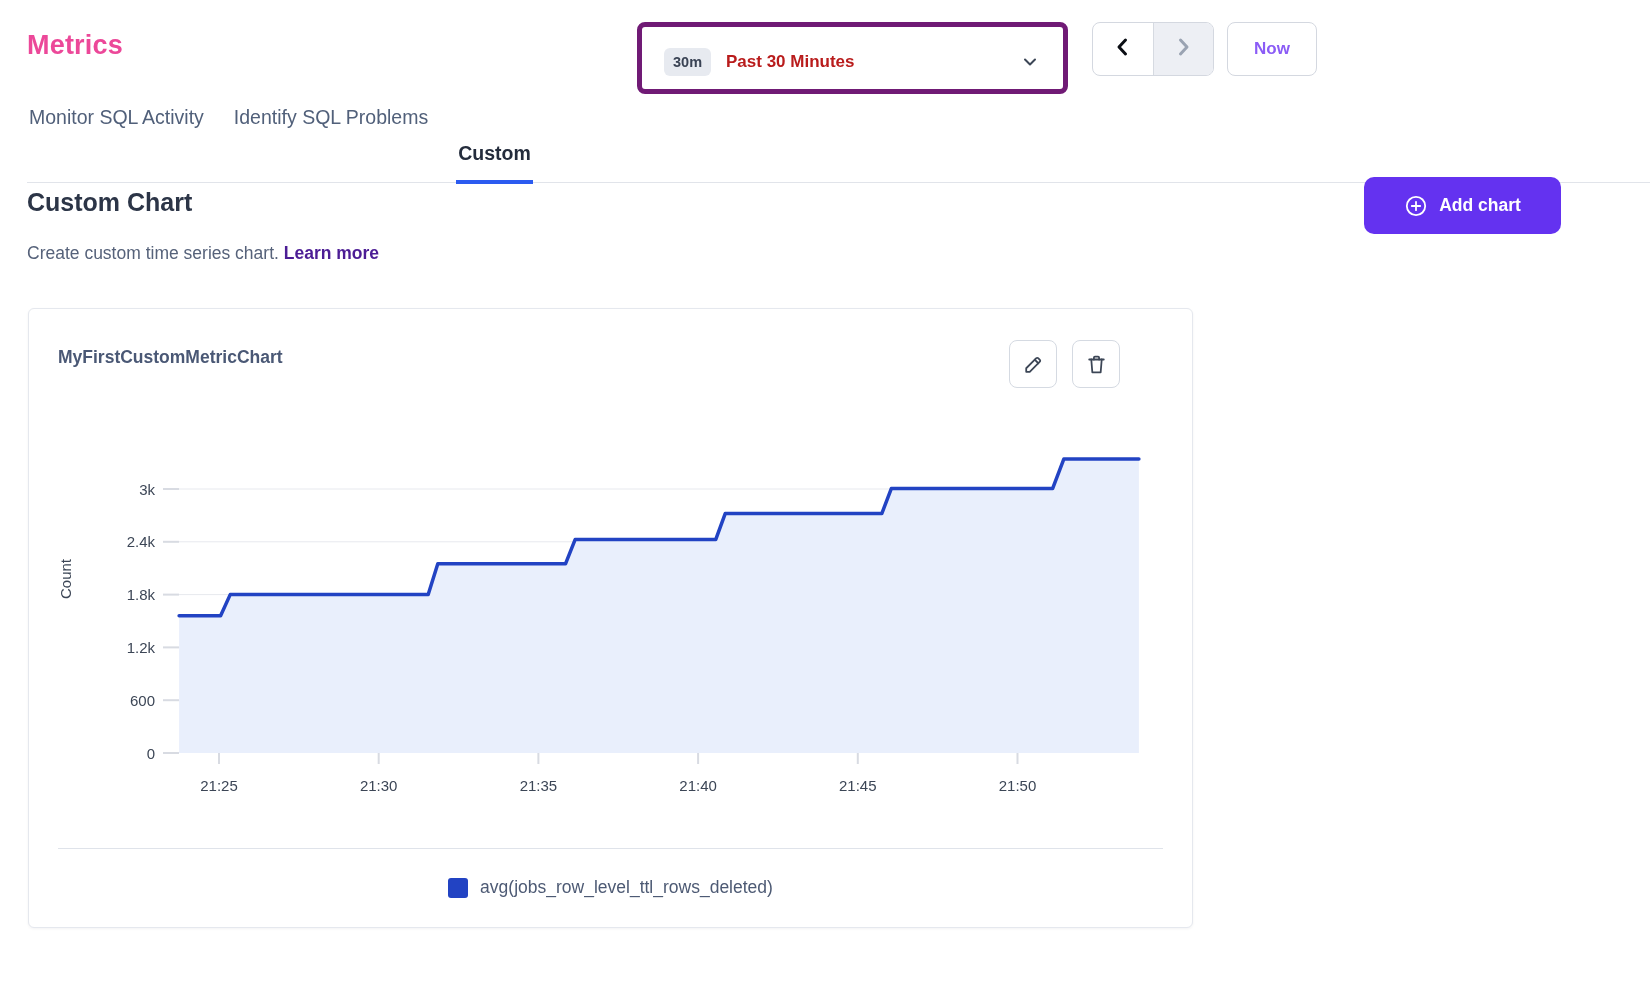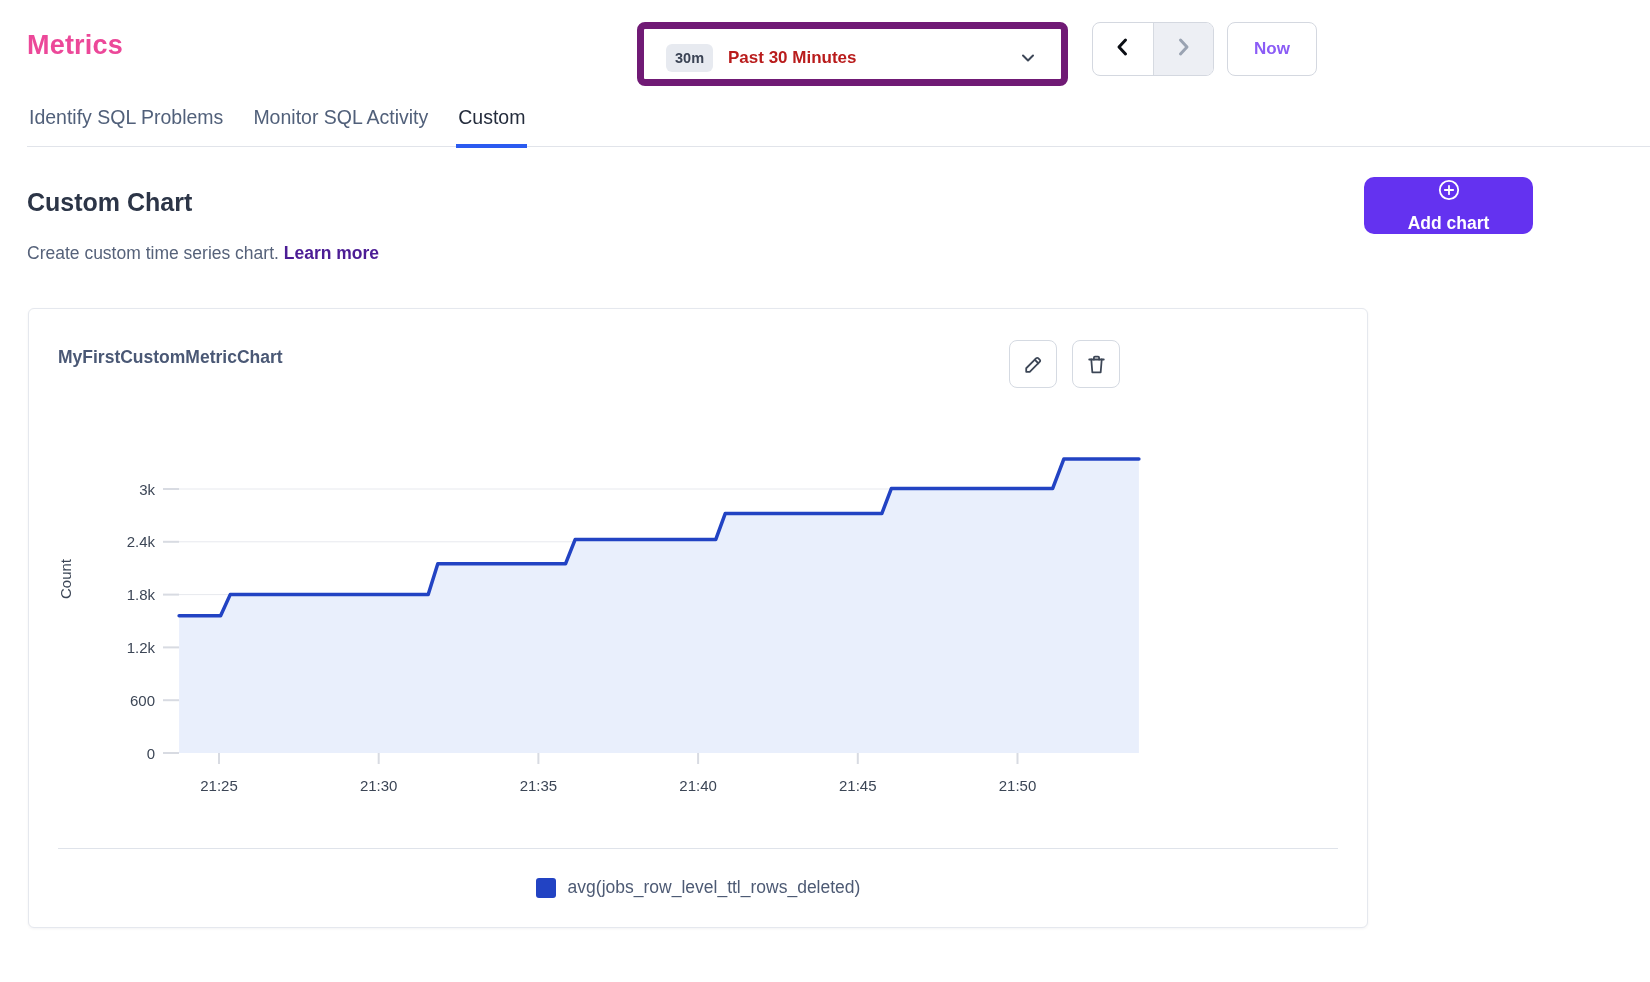--- a/index.html
+++ b/index.html
@@ -3,55 +3,55 @@
 <meta charset="utf-8">
 <style>
   * { margin:0; padding:0; box-sizing:border-box; }
   html,body { width:1650px; height:982px; background:#ffffff; overflow:hidden;
     font-family:"Liberation Sans", sans-serif; -webkit-font-smoothing:antialiased; }
   .abs { position:absolute; }
 
   
   .page-title { left:27px; top:30px; font-size:27px; font-weight:700; color:#ec4899; letter-spacing:.2px;text-align:center; }
 
-  .time-dropdown { left:637px; top:22px; width:431px; height:64px; background:#fff;
-    border:7px solid #701a75; border-radius:8px; display:flex; align-items:center;
+  .time-dropdown { left:637px; top:22px; width:431px; height:72px; background:#fff;
+    border:5px solid #701a75; border-radius:8px; display:flex; align-items:center;
     padding:7px 24px 0 22px; cursor:pointer; }
   .range-badge { background:#e7eaf0; border-radius:6px; padding:6px 9px; font-size:14.5px;
     font-weight:700; color:#3a4354; }
   .range-label { margin-left:15px; font-size:17px; font-weight:600; color:#b91c1c; }
   .caret { margin-left:auto; display:flex; }
 
   .arrow-group { left:1092px; top:22px; width:122px; height:54px; border:1px solid #d4d8e0;
     border-radius:8px; display:flex; overflow:hidden; background:#fff; }
   .arrow-cell { width:61px; height:100%; display:flex; align-items:center; justify-content:center; cursor:pointer; }
   .arrow-cell.disabled { background:#edeff4; border-left:1px solid #d6dae1; cursor:default; }
 
   .now-button { left:1227px; top:22px; width:90px; height:54px; border:1px solid #d4d8e0;
     border-radius:8px; background:#fff; display:flex; align-items:center; justify-content:center;
     font-size:17px; font-weight:600; color:#8b5cf6; cursor:pointer; }
 
   
   .tabs { left:27px; top:106px; right:0; border-bottom:1px solid #e1e4ea; display:flex; gap:26px; }
   .tab { font-size:19.5px; color:#51607a; padding:0 2px 15px 2px; cursor:pointer;
     border-bottom:4px solid transparent; margin-bottom:-2px; }
-  .tab.active { color:#242c3c; border-bottom-color:#2b5bf0; font-weight:400; }
+  .tab.active { color:#242c3c; border-bottom-color:#2b5bf0; font-weight:700;margin-top:36px; }
 
   
   .section-title { left:27px; top:188px; font-size:25px; font-weight:700; color:#2c3547; }
   .section-sub { left:27px; top:243px; font-size:17.5px; color:#56627a; }
   .learn-more { color:#4c1d95; font-weight:600; text-decoration:none; cursor:pointer; }
 
-  .add-chart-btn { left:1364px; top:177px; width:169px; height:57px; background:#6432f0;
+  .add-chart-btn { left:1364px; top:177px; width:197px; height:57px; background:#6432f0;
     border:none; border-radius:10px; display:flex; align-items:center; justify-content:center;
     gap:11px; color:#fff; font-size:17.5px; font-weight:600; cursor:pointer;
-    font-family:"Liberation Sans", sans-serif;flex-direction:column; }
+    font-family:"Liberation Sans", sans-serif; }
 
   
-  .chart-card { left:28px; top:308px; width:1340px; height:620px; background:#fff;
+  .chart-card { left:28px; top:308px; width:1165px; height:620px; background:#fff;
     border:1px solid #e5e8ee; border-radius:6px; box-shadow:0 1px 3px rgba(16,24,40,.05); }
   .card-title { position:absolute; left:29px; top:38px; font-size:17.5px; font-weight:700; color:#4a5875; }
   .icon-btn { position:absolute; top:31px; width:48px; height:48px; background:#fff;
     border:1px solid #d5dae2; border-radius:8px; display:flex; align-items:center;
     justify-content:center; cursor:pointer; }
   .icon-btn.edit { left:980px; }
   .icon-btn.delete { left:1043px; }
 
   .chart-svg { position:absolute; left:0; top:102px; width:1124px; height:400px; }
   .tick-text { font-family:"Liberation Sans", sans-serif; font-size:15px; fill:#3c4656; }
@@ -91,22 +91,22 @@
       <svg width="22" height="22" viewBox="0 0 22 22">
           <polyline points="8.5,4 15,11 8.5,18" fill="none" stroke="#9aa3b2" stroke-width="3" stroke-linecap="round" stroke-linejoin="round"></polyline>
         </svg>
     </span>
   </div>
 </div>
 
 <button class="abs now-button">Now</button>
 
 <nav class="abs tabs">
+  <div class="tab">Monitor SQL Activity</div>
   <div class="tab">Identify SQL Problems</div>
-  <div class="tab">Monitor SQL Activity</div>
   <div class="tab active">Custom</div>
 </nav>
 
 <h2 class="abs section-title">Custom Chart</h2>
 <p class="abs section-sub">
   <span>Create custom time series chart.</span>
   <a class="learn-more">Learn more</a>
 </p>
 
 <button class="abs add-chart-btn">

